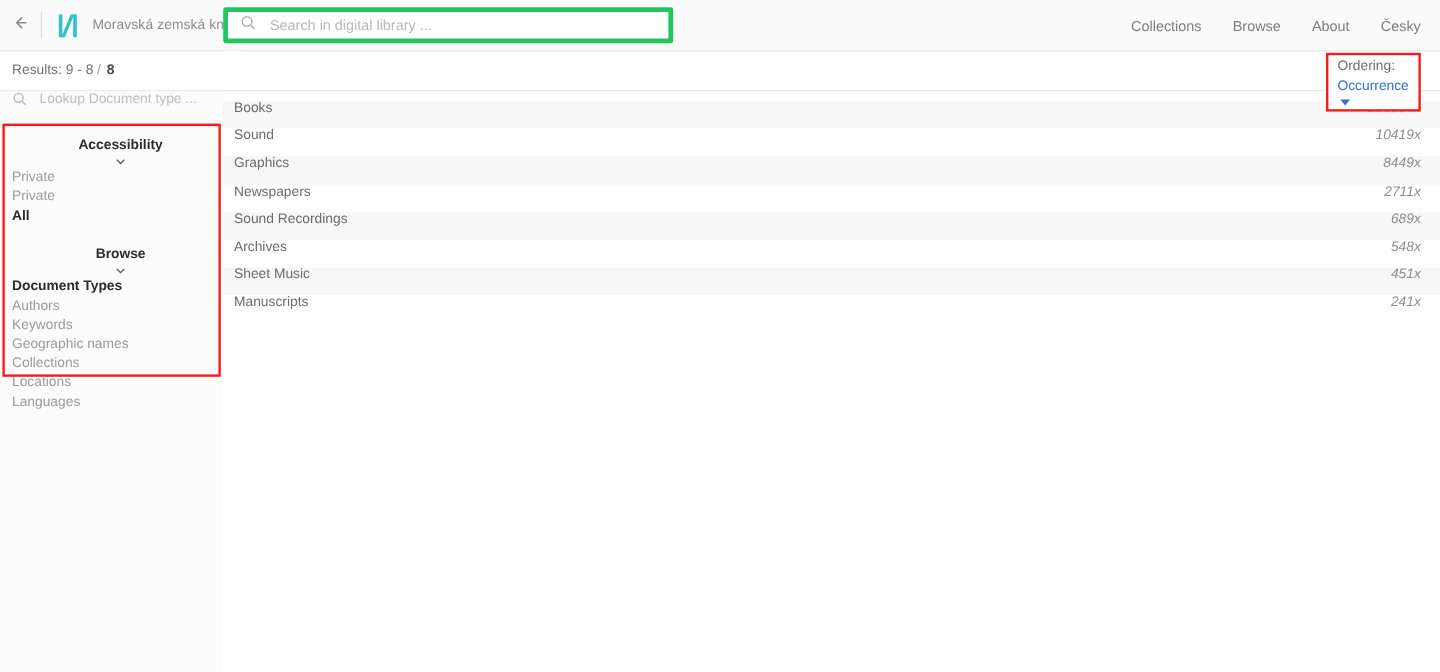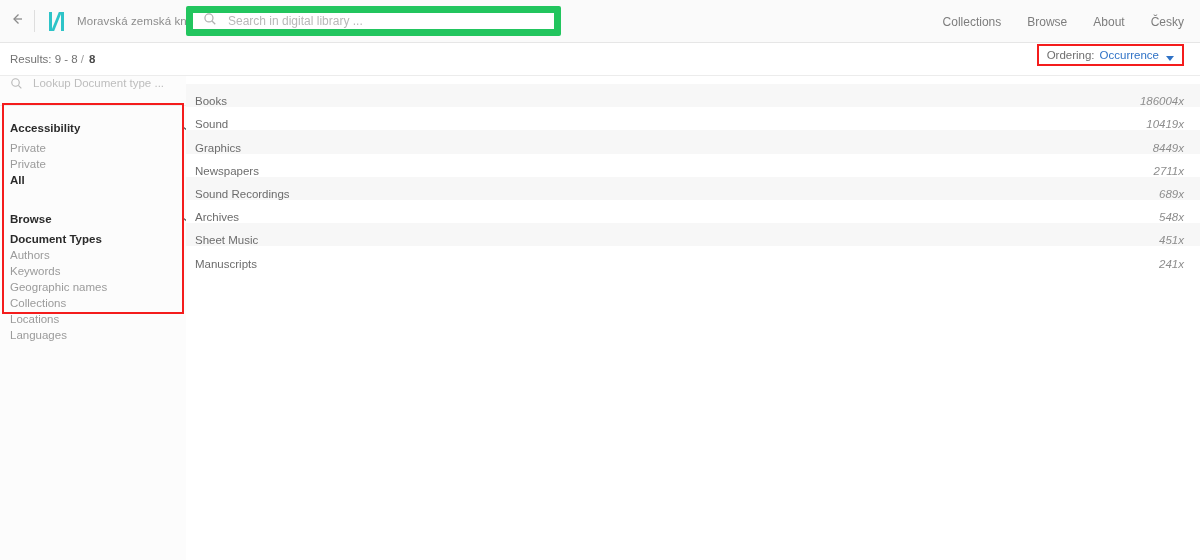--- a/index.html
+++ b/index.html
@@ -33,21 +33,21 @@
     display: block; width: 3px; height: 19px; background: #2ec4c8; margin-right: 3px;
   }
   .logo span.slash { transform: skewX(-22deg); height: 19px; }
   .brand-name {
     font-size: 11.5px; color: #8d8d8d; letter-spacing: .1px; white-space: nowrap;
   }
   .searchwrap {
     position: absolute; left: 186px; top: 6px;
     width: 375px; height: 30px;
     background: #ffffff;
-    border: 7px solid #22c55e;
+    border: 4px solid #22c55e;
     border-radius: 2px;
     display: flex; align-items: center;
     padding: 0 10px;
   }
   .searchwrap svg { flex: 0 0 auto; }
   .search-input {
     border: 0; outline: 0; background: transparent;
     font-family: "Liberation Sans", sans-serif;
     font-size: 12px; color: #555; margin-left: 9px;
     width: 320px; height: 26px;
@@ -99,20 +99,21 @@
     background: transparent;
     pointer-events: none;
     z-index: 5;
   }
 
   .facet { padding: 0 10px; }
   .facet-head {
     display: flex; align-items: center; justify-content: space-between;
     height: 26px; margin-top: 9px;
     cursor: pointer;
+    flex-direction: column;
   }
   .facet-title {
     font-size: 11.5px; font-weight: bold; color: #2b2b2b;
   }
   .facet-item {
     font-size: 11.5px; color: #9b9b9b; line-height: 13.5px;
     padding: 1px 0 1.5px 0; cursor: pointer;
   }
   .facet-item.strong { color: #2b2b2b; font-weight: bold; }
 
@@ -123,38 +124,39 @@
     background: #ffffff;
   }
   .order-bar {
     height: 33px; border-bottom: 1px solid #ececec;
     position: relative;
   }
   .order-box {
     position: absolute; right: 16px; top: 1px;
     border: 2px solid #f41c1c;
     padding: 3px 8px 3px 8px;
-    display: flex; align-items: flex-end; gap: 5px;
+    display: flex; align-items: flex-start; gap: 5px;
     cursor: pointer;
     background: #ffffff;
+    flex-direction: column;
   }
   .order-label { font-size: 11.5px; color: #6f6f6f; }
   .order-value { font-size: 11.5px; color: #2f72c6; }
   .caret {
     width: 0; height: 0;
     border-left: 4.5px solid transparent;
     border-right: 4.5px solid transparent;
     border-top: 5px solid #2f72c6;
     margin-left: 2px;
   }
 
   .rows { padding-top: 8px; }
   .row {
     height: 23.2px;
-    display: flex; align-items: flex-end; justify-content: space-between;
+    display: flex; align-items: flex-start; justify-content: space-between;
     padding: 0 16px 0 9px;
     cursor: pointer;
   }
   .row.alt { background: #f7f7f7; }
   .row-label { font-size: 11.5px; color: #6c6c6c; }
   .row-count { font-size: 11.5px; color: #8d8d8d; font-style: italic; }
 </style>
 </head>
 <body>
 

